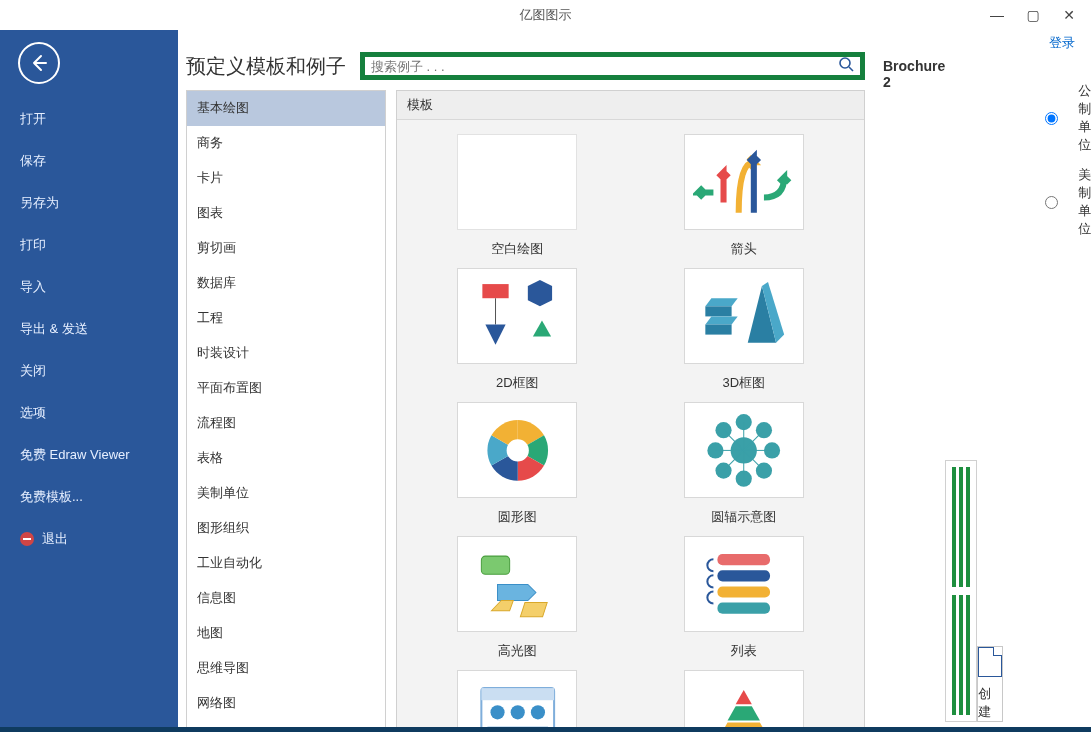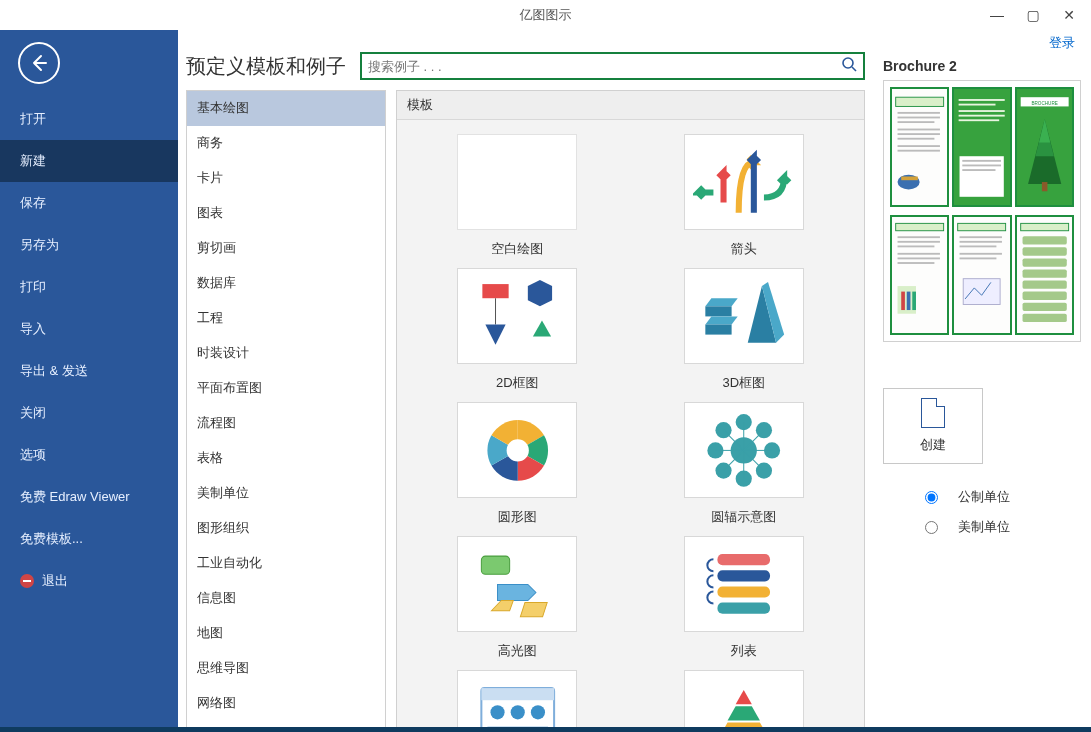--- a/index.html
+++ b/index.html
@@ -17,39 +17,39 @@
 .back-btn { width: 42px; height: 42px; border: 2px solid #fff; border-radius: 50%; margin: 8px 0 14px 18px; display: flex; align-items: center; justify-content: center; color: #fff; cursor: pointer; }
 .side-item { padding: 12px 20px; font-size: 13px; cursor: pointer; }
 .side-item.active { background: #18375f; }
 .side-item.exit { display: flex; align-items: center; gap: 8px; }
 .stop-icon { width: 14px; height: 14px; border-radius: 50%; background: #d04545; display: inline-flex; align-items: center; justify-content: center; }
 .stop-icon::after { content: ""; width: 8px; height: 2.5px; background: #fff; }
 
 .main { flex: 1; display: flex; flex-direction: column; padding: 22px 0 0 6px; }
 .main-header { display: flex; align-items: center; gap: 14px; padding: 0 10px 10px 2px; }
 .main-title { font-size: 20px; font-weight: 500; }
-.searchbox { flex: 1; height: 28px; border: 2px solid #15803d; display: flex; align-items: center; padding: 0 6px; }
+.searchbox { flex: 1; height: 28px; border: 5px solid #15803d; display: flex; align-items: center; padding: 0 6px; }
 .searchbox input { border: none; outline: none; flex: 1; font-size: 13px; color: #777; background: transparent; }
 .searchbox .sicon { color: #2a579a; font-size: 16px; }
 
 .main-body { flex: 1; display: flex; gap: 10px; padding: 0 10px 4px 2px; min-height: 0; }
 
 .category-list { width: 200px; border: 1px solid #d0d0d0; background: #fff; overflow-y: auto; }
 .cat-item { padding: 8px 10px; cursor: pointer; font-size: 13px; border-bottom: 1px solid transparent; }
 .cat-item.selected { background: #b9c8de; }
 
 .template-panel { flex: 1; border: 1px solid #d0d0d0; background: #f3f3f3; display: flex; flex-direction: column; min-width: 0; }
 .template-header { background: #eee; padding: 5px 10px; font-size: 13px; color: #333; border-bottom: 1px solid #d8d8d8; }
 .template-grid { flex: 1; overflow-y: auto; display: grid; grid-template-columns: repeat(2, 1fr); gap: 10px 6px; padding: 14px 10px; }
 .tpl-cell { display: flex; flex-direction: column; align-items: center; gap: 10px; cursor: pointer; }
 .tpl-thumb { width: 120px; height: 96px; background: #fff; border: 1px solid #d8d8d8; display: flex; align-items: center; justify-content: center; overflow: hidden; }
 .tpl-thumb.noborder { border: 1px solid #e2e2e2; background: #fff; }
 .tpl-label { font-size: 13px; color: #333; }
 
-.right-panel { width: 216px; padding: 28px 14px 10px 8px; display: flex; flex-direction: column; align-items: flex-start; }
+.right-panel { width: 216px; padding: 28px 14px 10px 8px; display: flex; align-items: flex-end; }
 .right-title { align-self: flex-start; font-weight: 700; font-size: 14px; margin-bottom: 6px; }
 .preview-card { width: 198px; border: 1px solid #d0d0d0; padding: 6px; display: flex; flex-direction: column; gap: 8px; }
 .preview-top, .preview-bot { display: flex; gap: 3px; height: 120px; }
 .preview-bot { height: 120px; }
 .prev-panel { flex: 1; border: 2px solid #1e8f3f; background: #fdfdfc; position:relative; overflow:hidden; }
 .prev-panel.green-bg { background: #37a23e; }
 .create-btn { margin-top: 46px; width: 100px; height: 76px; border: 1px solid #c8c8c8; display: flex; flex-direction: column; align-items: center; justify-content: center; gap: 8px; cursor: pointer; }
 .doc-icon { width: 24px; height: 30px; border: 1.5px solid #2a579a; position: relative; }
 .doc-icon::before { content: ""; position: absolute; top: -1px; right: -1px; width: 8px; height: 8px; background: #fff; border-left: 1.5px solid #2a579a; border-bottom: 1.5px solid #2a579a; }
 .unit-radios { margin-top: 24px; display: flex; flex-direction: column; gap: 12px; align-self: flex-start; padding-left: 42px; }
@@ -80,21 +80,20 @@
 
 <div class="layout">
 
   <div class="sidebar">
     <div class="back-btn">
       <svg width="20" height="20" viewBox="0 0 20 20">
           <path d="M12 3 L5 10 L12 17 M5 10 H17" stroke="#fff" stroke-width="2" fill="none" stroke-linecap="round" stroke-linejoin="round"></path>
         </svg>
     </div>
     <div class="side-item">打开</div>
-    <div class="side-item active">新建</div>
     <div class="side-item">保存</div>
     <div class="side-item">另存为</div>
     <div class="side-item">打印</div>
     <div class="side-item">导入</div>
     <div class="side-item">导出 &amp; 发送</div>
     <div class="side-item">关闭</div>
     <div class="side-item">选项</div>
     <div class="side-item">免费 Edraw Viewer</div>
     <div class="side-item">免费模板...</div>
     <div class="side-item exit">

